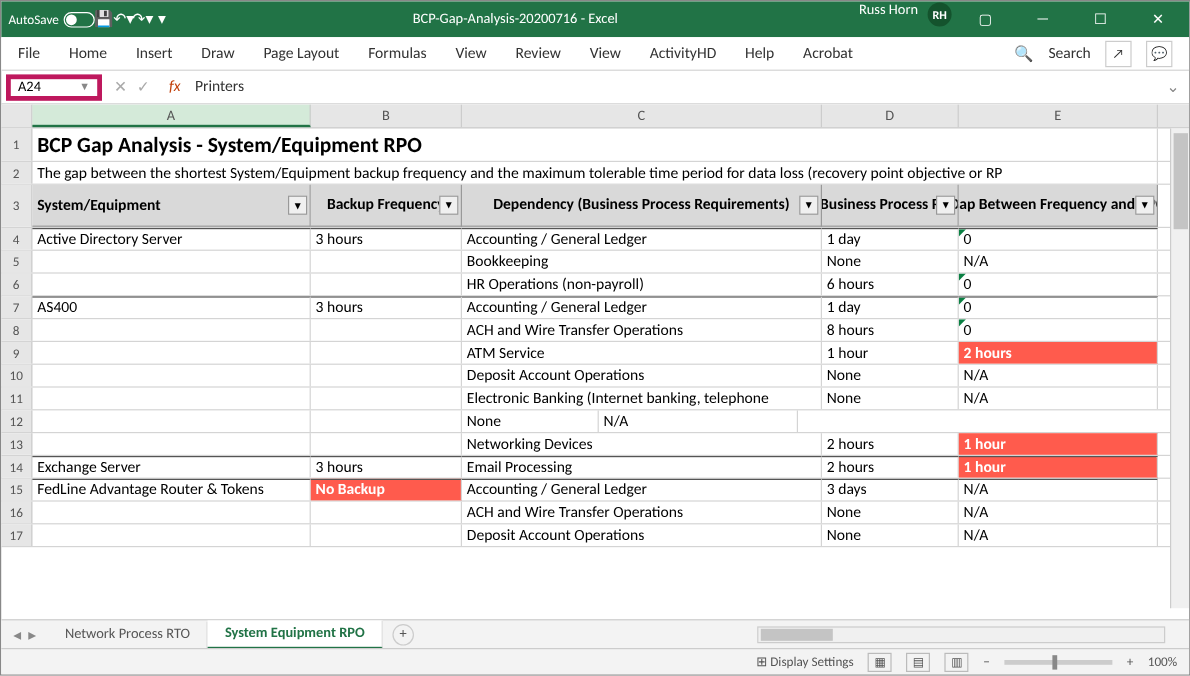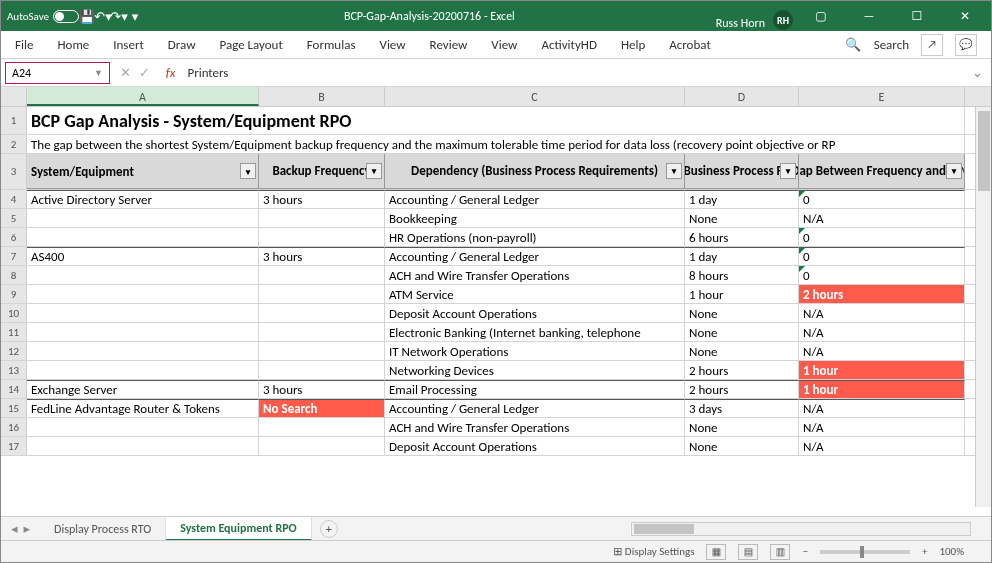--- a/index.html
+++ b/index.html
@@ -4,28 +4,28 @@
 <style>
 *{box-sizing:border-box;margin:0;padding:0;font-family:"Segoe UI",Calibri,Arial,sans-serif}
 body{background:#fff;width:992px;height:563px;overflow:hidden;position:relative;border:1px solid #888;font-size:13px}
 .title-bar{background:#217346;height:30px;display:flex;align-items:center;color:#fff;padding:0 6px}
 .tb-left{display:flex;align-items:center;gap:0}
 .autosave{display:flex;align-items:center;gap:4px;font-size:11px}
 .toggle{width:26px;height:13px;border:1px solid #fff;border-radius:8px;position:relative}
 .toggle::after{content:"";position:absolute;width:9px;height:9px;background:#fff;border-radius:50%;top:1px;left:1px}
 .qat-icon{width:16px;height:16px;display:flex;align-items:center;justify-content:center;font-size:13px}
 .tb-center{flex:1;text-align:center;font-size:12px}
-.tb-right{display:flex;align-items:flex-end;gap:8px}
+.tb-right{display:flex;align-items:flex-start;gap:8px}
 .user-badge{background:#14532d;width:20px;height:20px;border-radius:50%;display:flex;align-items:center;justify-content:center;font-size:10px;font-weight:bold}
 .win-btn{width:40px;height:28px;display:flex;align-items:center;justify-content:center;font-size:12px}
 .ribbon{height:28px;background:#fff;display:flex;align-items:center;padding:0 14px;gap:24px;border-bottom:1px solid #d4d4d4;color:#333;font-size:13px}
 .ribbon-right{margin-left:auto;display:flex;align-items:center;gap:12px}
 .collapse-box{width:22px;height:22px;border:1px solid #ccc;display:flex;align-items:center;justify-content:center;font-size:11px}
 .formula-row{height:28px;display:flex;align-items:center;border-bottom:1px solid #d4d4d4}
-.name-box{width:105px;height:22px;border:1px solid #be185d;margin-left:4px;padding:0 6px;display:flex;align-items:center;justify-content:space-between;font-size:12px;background:#fff}
+.name-box{width:80px;height:22px;border:4px solid #be185d;margin-left:4px;padding:0 6px;display:flex;align-items:center;justify-content:space-between;font-size:12px;background:#fff}
 .fb-btns{display:flex;gap:8px;margin-left:10px;color:#aaa}
 .fx{font-style:italic;color:#c2410c;margin-left:16px}
 .formula-input{flex:1;margin-left:8px;font-size:13px;color:#333;padding-left:4px}
 .grid-wrap{position:relative;height:420px;overflow:hidden}
 .col-headers{display:flex;background:#e6e6e6;height:20px;border-bottom:1px solid #ccc}
 .corner{width:26px;border-right:1px solid #ccc;background:#e6e6e6}
 .ch{border-right:1px solid #ccc;text-align:center;font-size:12px;color:#555;line-height:20px}
 .ch.A{width:232px;background:#d4ead9;border-bottom:2px solid #217346}
 .ch.B{width:126px}.ch.C{width:300px}.ch.D{width:114px}.ch.E{width:166px}
 .row{display:flex;height:19px;border-bottom:1px solid #d4d4d4}
@@ -44,21 +44,21 @@
 .row-top-border .cell{border-top:1px solid #555}
 .vscroll{position:absolute;right:0;top:20px;width:16px;bottom:0;background:#f0f0f0;border-left:1px solid #ccc}
 .vthumb{position:absolute;top:4px;left:2px;width:12px;height:80px;background:#c4c4c4}
 .sheet-tabs{position:absolute;bottom:22px;left:0;right:0;height:24px;background:#f3f3f3;border-top:1px solid #ccc;display:flex;align-items:center}
 .tab-nav{display:flex;gap:6px;padding:0 10px;color:#888}
 .tab{padding:4px 14px;font-size:12px;color:#555;border-right:1px solid #ddd}
 .tab.active{background:#fff;color:#217346;font-weight:bold;border-bottom:2px solid #217346}
 .tab.add{border:1px solid #ccc;border-radius:50%;width:18px;height:18px;padding:0;display:flex;align-items:center;justify-content:center;margin-left:8px}
 .hscroll{margin-left:auto;width:340px;height:14px;background:#f0f0f0;border:1px solid #ccc;position:relative;margin-right:20px}
 .hthumb{position:absolute;left:2px;top:1px;height:10px;width:60px;background:#c4c4c4}
-.status-bar{position:absolute;bottom:0;left:0;right:0;height:22px;background:#f3f3f3;border-top:1px solid #ccc;display:flex;align-items:center;justify-content:flex-end;padding:0 27px;gap:12px;font-size:11px;color:#555}
+.status-bar{position:absolute;bottom:0;left:0;right:0;height:22px;background:#f3f3f3;border-top:1px solid #ccc;display:flex;align-items:center;justify-content:flex-end;padding:0 10px;gap:12px;font-size:11px;color:#555}
 .view-btn{width:20px;height:16px;border:1px solid #bbb;display:flex;align-items:center;justify-content:center;font-size:10px}
 .zoom-slider{width:90px;height:4px;background:#ccc;position:relative}
 .zoom-slider::after{content:"";position:absolute;left:45%;top:-4px;width:4px;height:12px;background:#888}
 .green-tri{position:relative}
 .green-tri::before{content:"";position:absolute;top:0;left:0;border-top:6px solid #0a8043;border-right:6px solid transparent}
 </style>
 </head>
 <body>
 
 <div class="title-bar">
@@ -205,21 +205,20 @@
       <div class="cell cA"></div>
       <div class="cell cB"></div>
       <div class="cell cC">Electronic Banking (Internet banking, telephone</div>
       <div class="cell cD">None</div>
       <div class="cell cE">N/A</div>
     </div>
   <div class="row">
       <div class="rh">12</div>
       <div class="cell cA"></div>
       <div class="cell cB"></div>
-      <div class="cell cC">IT Network Operations</div>
       <div class="cell cD">None</div>
       <div class="cell cE">N/A</div>
     </div>
   <div class="row">
       <div class="rh">13</div>
       <div class="cell cA"></div>
       <div class="cell cB"></div>
       <div class="cell cC">Networking Devices</div>
       <div class="cell cD">2 hours</div>
       <div class="cell cE redcell">1 hour</div>
@@ -228,21 +227,21 @@
       <div class="rh">14</div>
       <div class="cell cA">Exchange Server</div>
       <div class="cell cB">3 hours</div>
       <div class="cell cC">Email Processing</div>
       <div class="cell cD">2 hours</div>
       <div class="cell cE redcell">1 hour</div>
     </div>
   <div class="row row-top-border">
       <div class="rh">15</div>
       <div class="cell cA">FedLine Advantage Router &amp; Tokens</div>
-      <div class="cell cB redcell">No Search</div>
+      <div class="cell cB redcell">No Backup</div>
       <div class="cell cC">Accounting / General Ledger</div>
       <div class="cell cD">3 days</div>
       <div class="cell cE">N/A</div>
     </div>
   <div class="row">
       <div class="rh">16</div>
       <div class="cell cA"></div>
       <div class="cell cB"></div>
       <div class="cell cC">ACH and Wire Transfer Operations</div>
       <div class="cell cD">None</div>
@@ -260,21 +259,21 @@
   <div class="vscroll">
       <div class="vthumb"></div>
     </div>
 </div>
 
 <div class="sheet-tabs">
   <div class="tab-nav">
       <span>◂</span>
       <span>▸</span>
     </div>
-  <div class="tab">Display Process RTO</div>
+  <div class="tab">Network Process RTO</div>
   <div class="tab active">System Equipment RPO</div>
   <div class="tab add">+</div>
   <div class="hscroll">
       <div class="hthumb"></div>
     </div>
 </div>
 
 <div class="status-bar">
   <span>⊞ <span>Display Settings</span></span>
   <span class="view-btn">▦</span>

